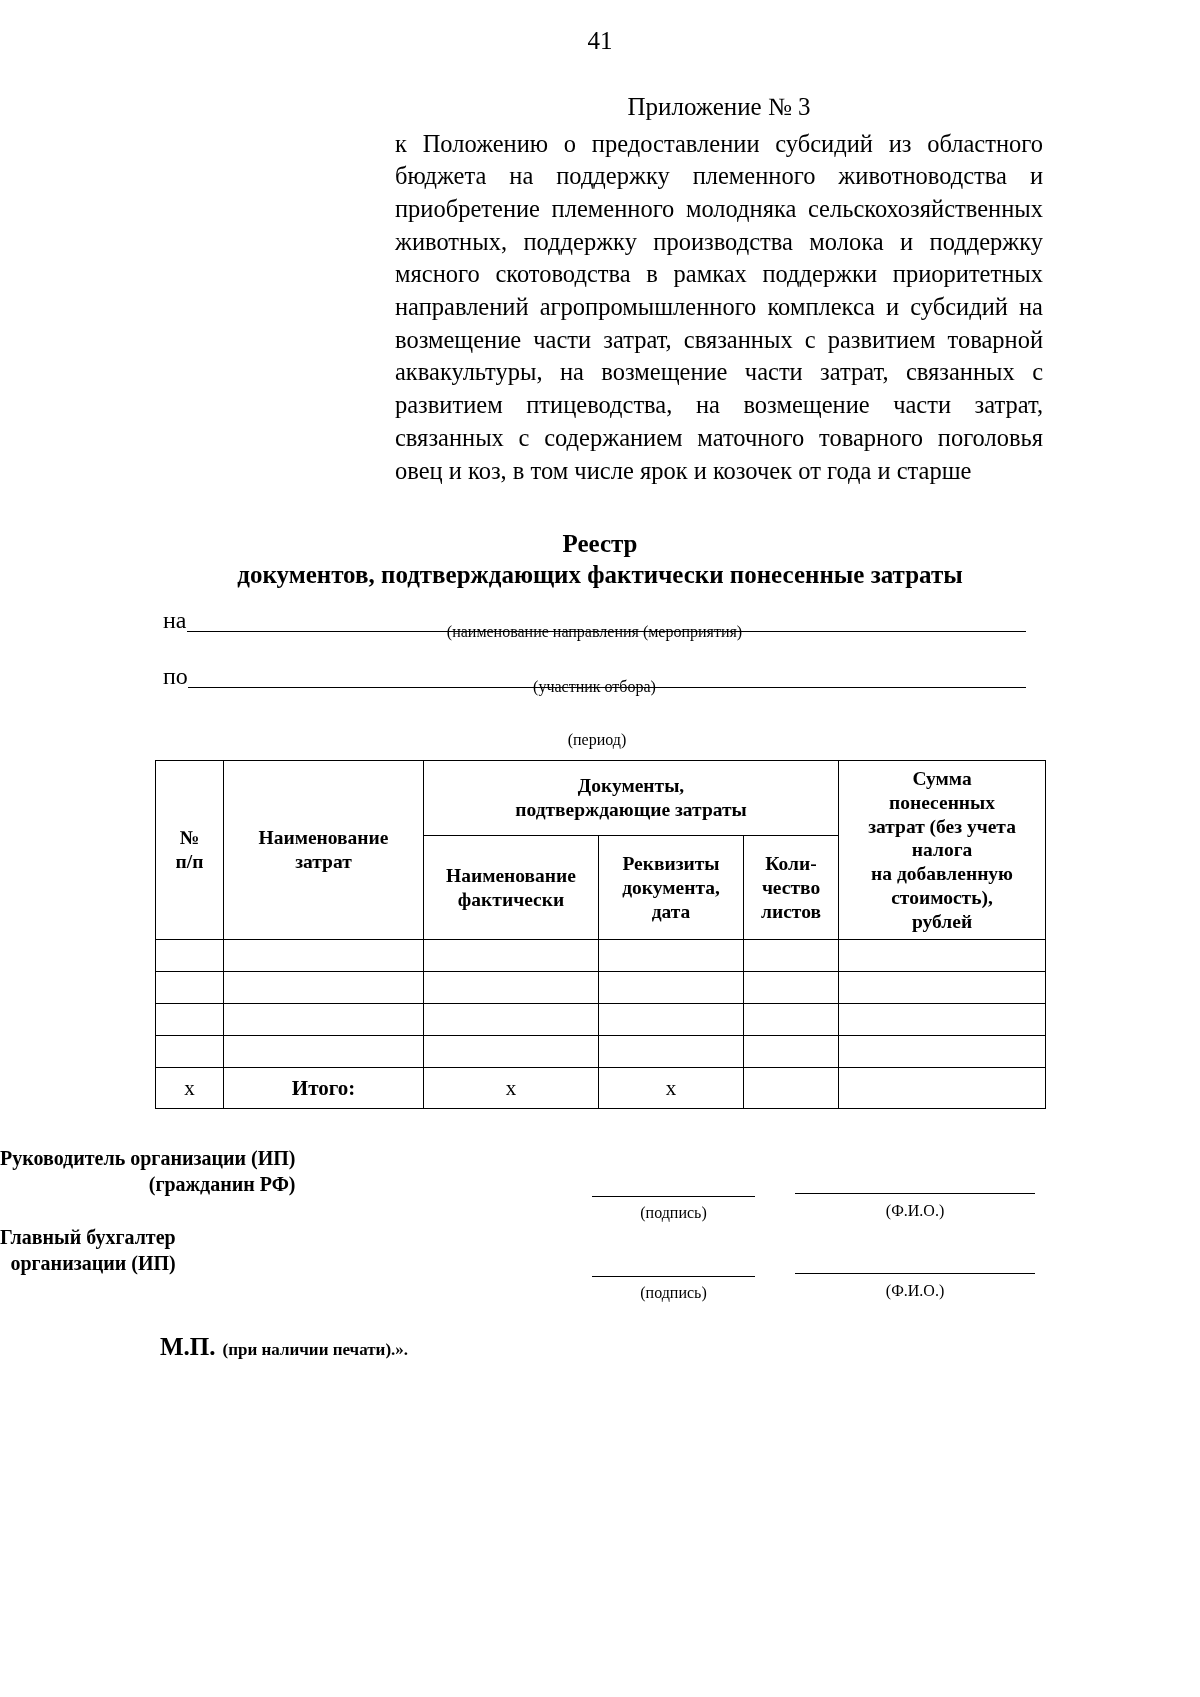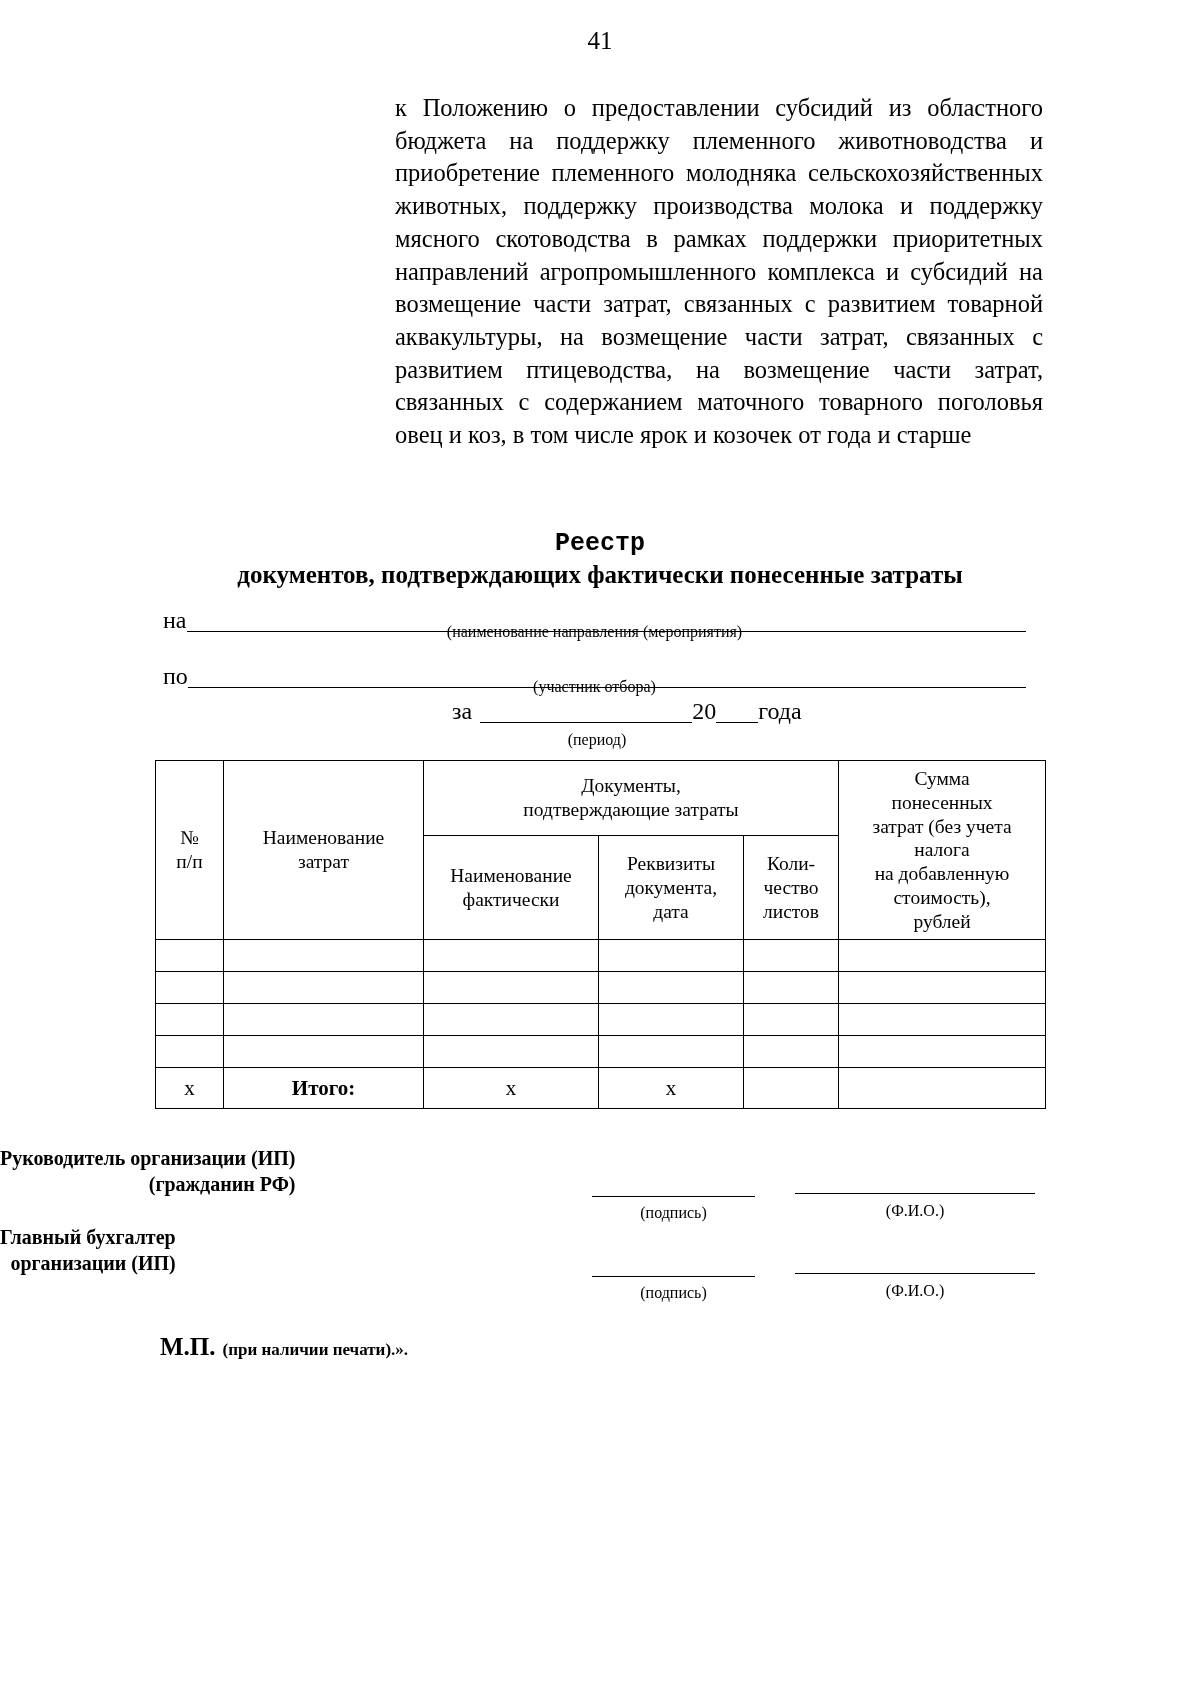--- a/index.html
+++ b/index.html
@@ -63,21 +63,20 @@
     position: absolute;
     top: 528px;
     left: 150px;
     width: 900px;
     text-align: center;
     font-weight: bold;
   }
   .doc-title .line1 {
     font-size: 25px;
     line-height: 1.25;
-    font-family: Liberation Mono, monospace;
   }
   .doc-title .line2 {
     font-size: 25px;
     line-height: 1.25;
   }
 
   
   .fill-row {
     position: absolute;
     display: flex;
@@ -138,21 +137,21 @@
     table-layout: fixed;
     font-size: 19.5px;
   }
   .reg-table td, .reg-table th {
     border: 1.5px solid #000;
     padding: 0;
     text-align: center;
     vertical-align: middle;
   }
   .reg-table th {
-    font-weight: normal;
+    font-weight: bold;
     line-height: 1.22;
     padding: 6px 3px;
   }
   .reg-table td.databody {
     height: 31px;
   }
   .reg-table td.total-cell {
     height: 40px;
     font-weight: bold;
     font-size: 21px;
@@ -220,20 +219,21 @@
   }
 </style>
 </head>
 <body>
 
 <div class="page">
 
   <div class="page-number">41</div>
 
   <div class="appendix-block">
+    <div class="appendix-title">Приложение № 3</div>
     <div class="appendix-body">
       <span>к Положению о предоставлении субсидий из областного</span>
       <span>бюджета на поддержку племенного животноводства</span>
       <span>и приобретение племенного молодняка сельскохозяйственных</span>
       <span>животных, поддержку производства молока и поддержку</span>
       <span>мясного скотоводства в рамках поддержки приоритетных</span>
       <span>направлений агропромышленного комплекса и субсидий</span>
       <span>на возмещение части затрат, связанных с развитием</span>
       <span>товарной аквакультуры, на возмещение части затрат,</span>
       <span>связанных с развитием птицеводства, на возмещение</span>
@@ -253,27 +253,20 @@
     <span class="fill-rule"></span>
   </div>
   <div class="caption cap-na">(наименование направления (мероприятия)</div>
 
   <div class="fill-row row-po">
     <span class="fill-label">по</span>
     <span class="fill-rule"></span>
   </div>
   <div class="caption cap-po">(участник отбора)</div>
 
-  <div class="row-za">
-    <span class="fill-label">за</span>
-    <span class="rule-period"></span>
-    <span class="fill-label">20</span>
-    <span class="rule-year"></span>
-    <span class="fill-label">года</span>
-  </div>
   <div class="caption cap-period">(период)</div>
 
   <table class="reg-table">
     <colgroup>
       <col class="col-np">
         <col class="col-name">
         <col class="col-doc">
       <col class="col-req">
         <col class="col-qty">
         <col class="col-sum">

